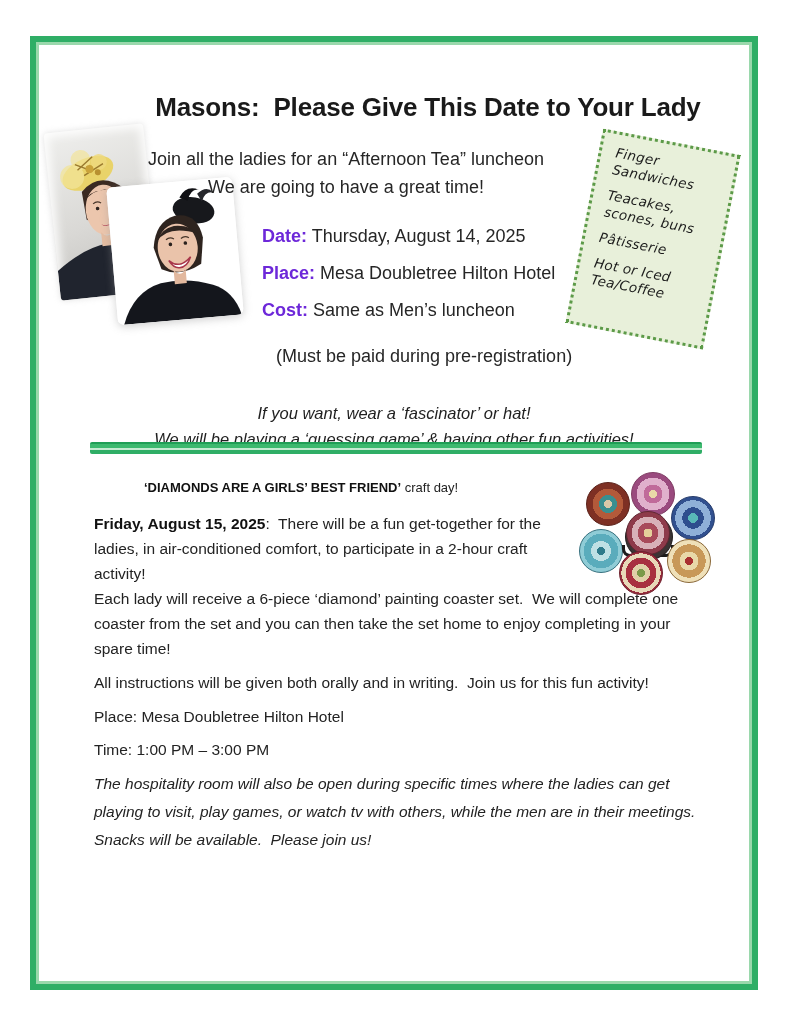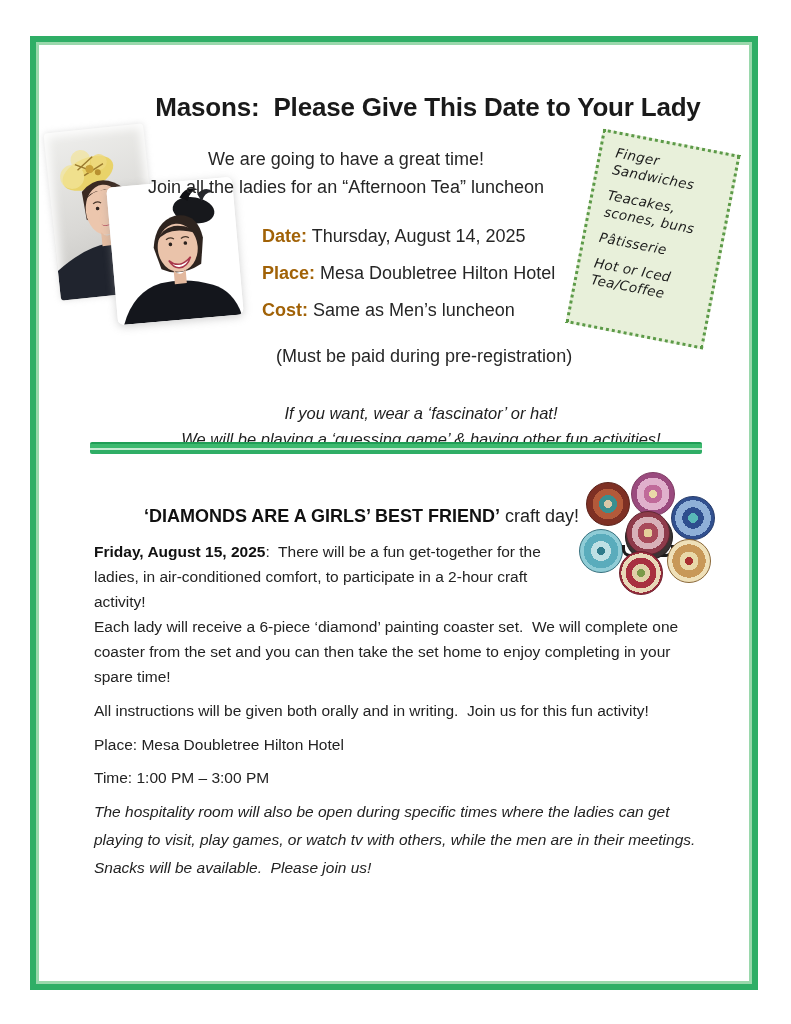--- a/index.html
+++ b/index.html
@@ -47,39 +47,39 @@
     padding:10px 8px 8px 14px;
   }
   .menu-item{
     font-family:"DejaVu Sans",sans-serif;font-style:italic;
     font-size:13.5px;line-height:17px;color:#1c1c1c;margin-bottom:9px;letter-spacing:.3px;
   }
 
   
   .details{left:226px;top:183px;width:430px;font-size:18px;line-height:23px;color:#262626;}
   .details .row{margin-bottom:14px;}
-  .details .lbl{font-weight:bold;color:#a16207;}
+  .details .lbl{font-weight:bold;color:#6d28d9;}
   .details .note{margin-left:14px;}
 
   
   .tea-footer{
     left:0;top:358px;width:716px;text-align:center;
-    font-size:16.5px;line-height:26px;font-style:italic;color:#1f1f1f;margin-left:27px;
+    font-size:16.5px;line-height:26px;font-style:italic;color:#1f1f1f;
   }
 
   
   .divider{
     left:54px;top:400px;width:612px;height:12px;
     background:linear-gradient(#1f9e55 0 18%, #3cb96e 18% 52%, #c4ead1 52% 68%, #2fae66 68% 100%);
     border-radius:2px;
   }
 
   
   .craft{left:58px;top:436px;width:616px;font-size:15.5px;line-height:25px;color:#232323;}
-  .craft .heading{margin-left:50px;margin-bottom:13px;font-size:18px;line-height:20px;margin-top:28px;}
+  .craft .heading{margin-left:50px;margin-bottom:13px;font-size:13px;line-height:20px;}
   .craft .heading .b{font-weight:bold;color:#111;}
   .craft .p1{width:455px;}
   .craft .p1 .b{font-weight:bold;color:#111;}
   .craft .p{margin-bottom:9px;}
   .craft .row{line-height:25px;margin-bottom:8px;}
   .craft .cost-row{margin-bottom:11px;}
   .craft .hospitality{font-style:italic;line-height:28px;width:606px;margin-top:0;}
 
   
   .coasters{left:539px;top:423px;width:150px;height:145px;}
@@ -137,22 +137,22 @@
       <circle cx="59" cy="62" r="1.8" fill="#2a221e"></circle>
       <circle cx="74" cy="62" r="1.8" fill="#2a221e"></circle>
       <path d="M55,57 Q59,54 63,57 M70,57 Q74,54 78,57" stroke="#453428" stroke-width="1.2" fill="none"></path>
       <path d="M56,78 Q66,88 78,76 Q74,86 66,86 Q60,86 56,78 Z" fill="#ffffff" stroke="#a8374a" stroke-width="1.5"></path>
       <path d="M6,138 Q18,106 46,100 Q72,96 98,106 Q118,114 124,138 Z" fill="#14161c"></path>
       <path d="M60,88 Q66,96 72,88 L72,102 L60,102 Z" fill="#e2b89e"></path>
     </svg>
   </div>
 
   <div class="abs intro">
+    <div class="pre">Join all the ladies for an “Afternoon Tea” luncheon</div>
     <div class="pre">We are going to have a great time!</div>
-    <div class="pre">Join all the ladies for an “Afternoon Tea” luncheon</div>
   </div>
 
   <div class="abs menu-card">
     <div class="menu-item">Finger Sandwiches</div>
     <div class="menu-item">Teacakes, scones, buns</div>
     <div class="menu-item">Pâtisserie</div>
     <div class="menu-item">Hot or Iced Tea/Coffee</div>
   </div>
 
   <div class="abs details">

